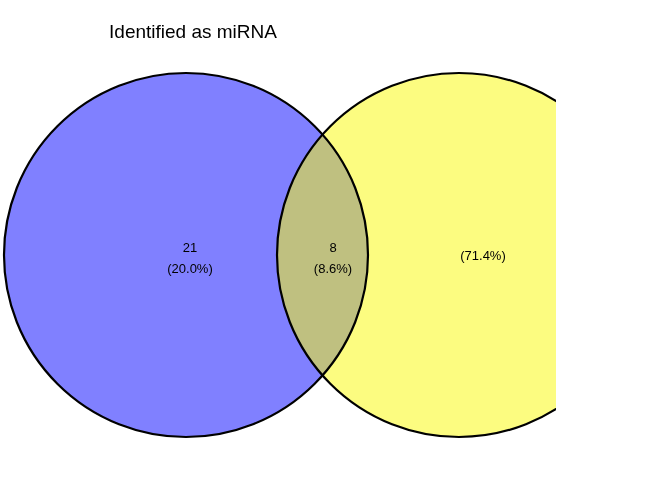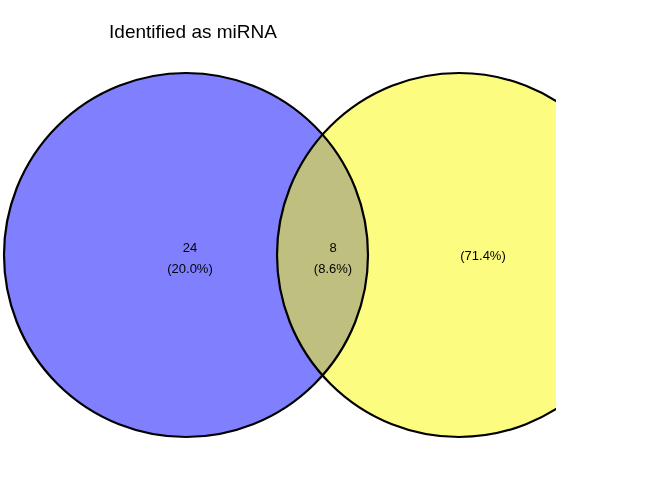--- a/index.html
+++ b/index.html
@@ -70,21 +70,21 @@
     <g clip-path="url(#clip-left)">
       <circle cx="459" cy="255" r="182" fill="#bfc080" stroke="none"></circle>
     </g>
 
     <circle cx="186" cy="255" r="182" fill="none" stroke="#000000" stroke-width="2.2"></circle>
 
     <circle cx="459" cy="255" r="182" fill="none" stroke="#000000" stroke-width="2.2"></circle>
   </svg>
 
   <div class="region-label" id="label-left">
-    <span class="count">24</span>
+    <span class="count">21</span>
     <span class="pct">(20.0%)</span>
   </div>
 
   <div class="region-label" id="label-center">
     <span class="count">8</span>
     <span class="pct">(8.6%)</span>
   </div>
 
   <div class="region-label" id="label-right">
     <span class="pct">(71.4%)</span>

